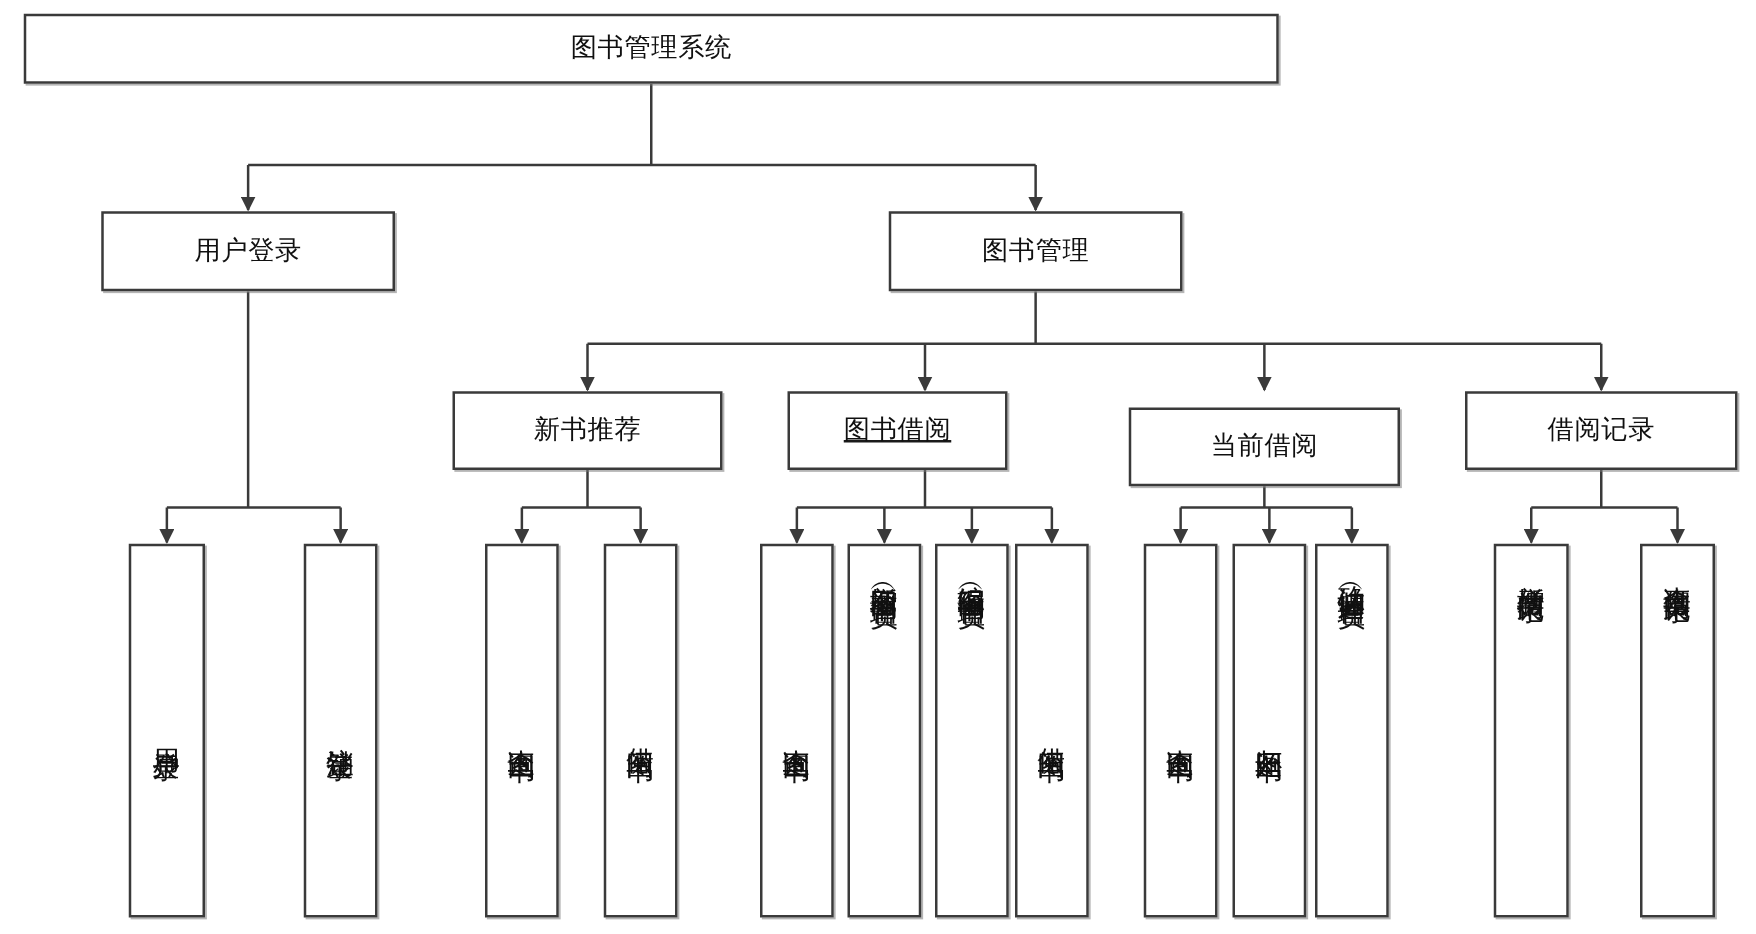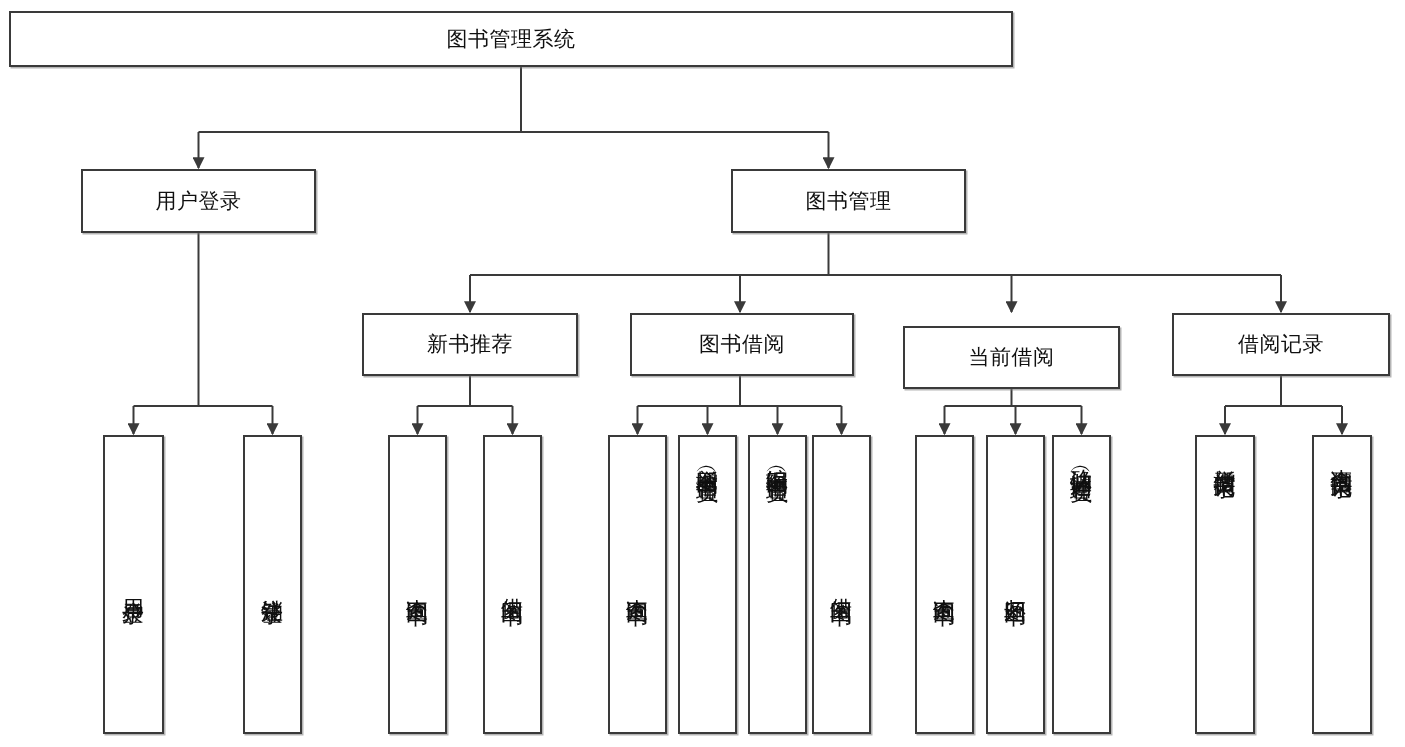--- a/index.html
+++ b/index.html
@@ -110,33 +110,33 @@
         <path d="M 1015.5 406 L 1015.5 434" fill="none" stroke="#3a3a3a" stroke-width="2" marker-end="url(#arrow)"></path>
         <path d="M 1081.5 406 L 1081.5 434" fill="none" stroke="#3a3a3a" stroke-width="2" marker-end="url(#arrow)"></path>
         <path d="M 1281 376 L 1281 406" fill="none" stroke="#3a3a3a" stroke-width="2"></path>
         <path d="M 1225 406 L 1342 406" fill="none" stroke="#3a3a3a" stroke-width="2"></path>
         <path d="M 1225 406 L 1225 434" fill="none" stroke="#3a3a3a" stroke-width="2" marker-end="url(#arrow)"></path>
         <path d="M 1342 406 L 1342 434" fill="none" stroke="#3a3a3a" stroke-width="2" marker-end="url(#arrow)"></path>
       </g>
   </svg>
 
   <div id="node-layer">
-      <div class="node" style="left: 9px; top: 11px; width: 1004px; height: 56px;">
+      <div class="node" style="left: 19px; top: 11px; width: 1004px; height: 56px;">
         <span class="label">图书管理系统</span>
       </div>
       <div class="node" style="left: 81px; top: 169px; width: 235px; height: 64px;">
         <span class="label">用户登录</span>
       </div>
-      <div class="node" style="left: 711px; top: 169px; width: 235px; height: 64px; margin-left: 20px;">
+      <div class="node" style="left: 711px; top: 169px; width: 235px; height: 64px;">
         <span class="label">图书管理</span>
       </div>
       <div class="node" style="left: 362px; top: 313px; width: 216px; height: 63px;">
         <span class="label">新书推荐</span>
       </div>
-      <div class="node" style="left: 630px; top: 313px; width: 224px; height: 63px;">
+      <div class="node" style="left: 630px; top: 313px; width: 176px; height: 63px; text-decoration: underline;">
         <span class="label">图书借阅</span>
       </div>
       <div class="node" style="left: 903px; top: 313px; width: 217px; height: 63px; margin-top: 13px;">
         <span class="label">当前借阅</span>
       </div>
       <div class="node" style="left: 1172px; top: 313px; width: 218px; height: 63px;">
         <span class="label">借阅记录</span>
       </div>
       <div class="node leaf centered" style="left: 103px; top: 435px; width: 61px; height: 299px;">
         <span class="label">用户登录</span>

